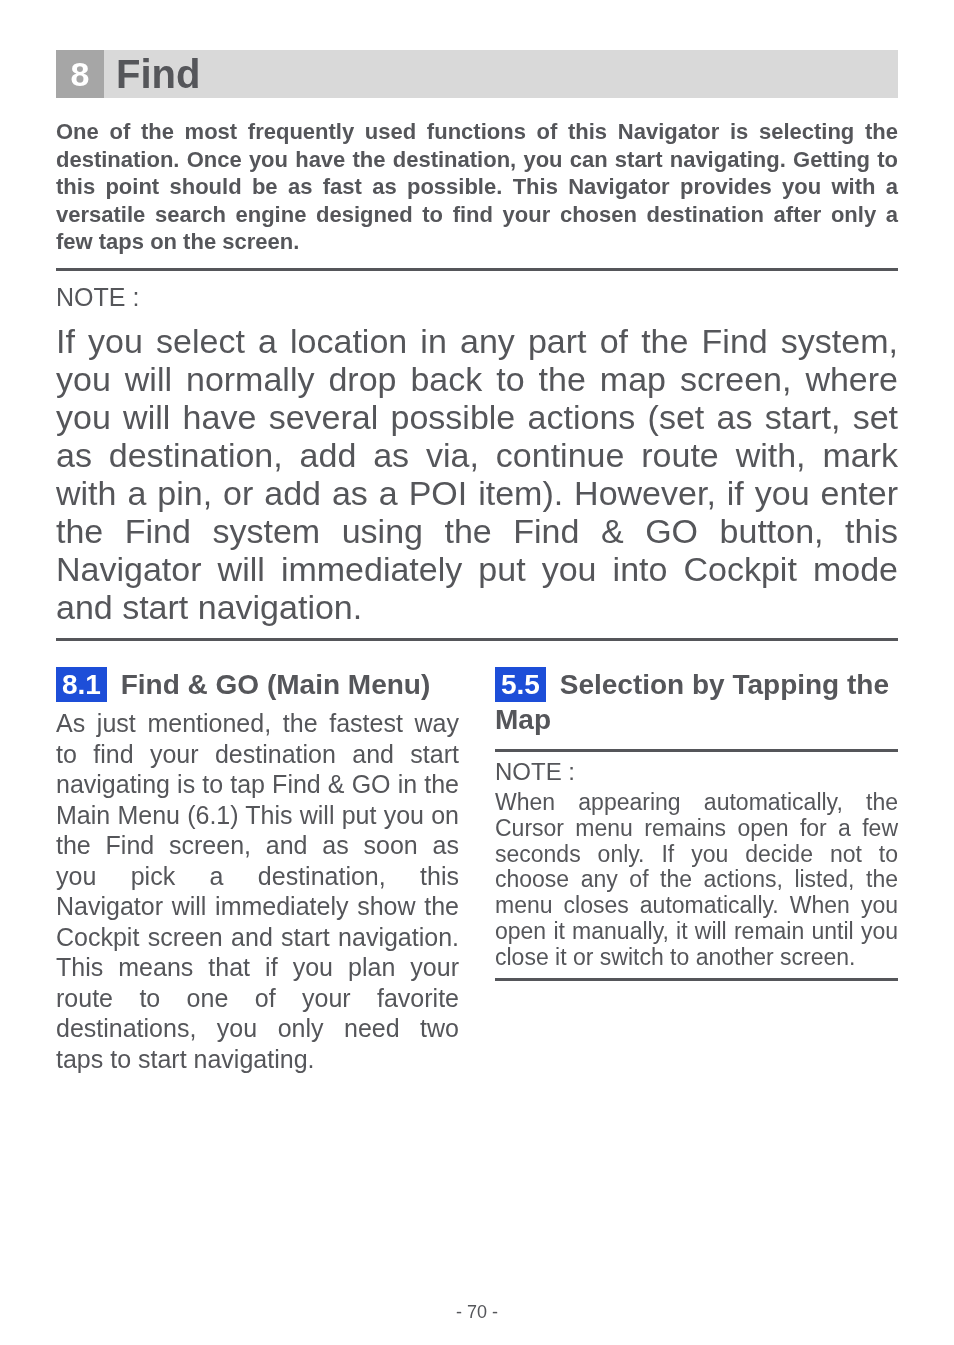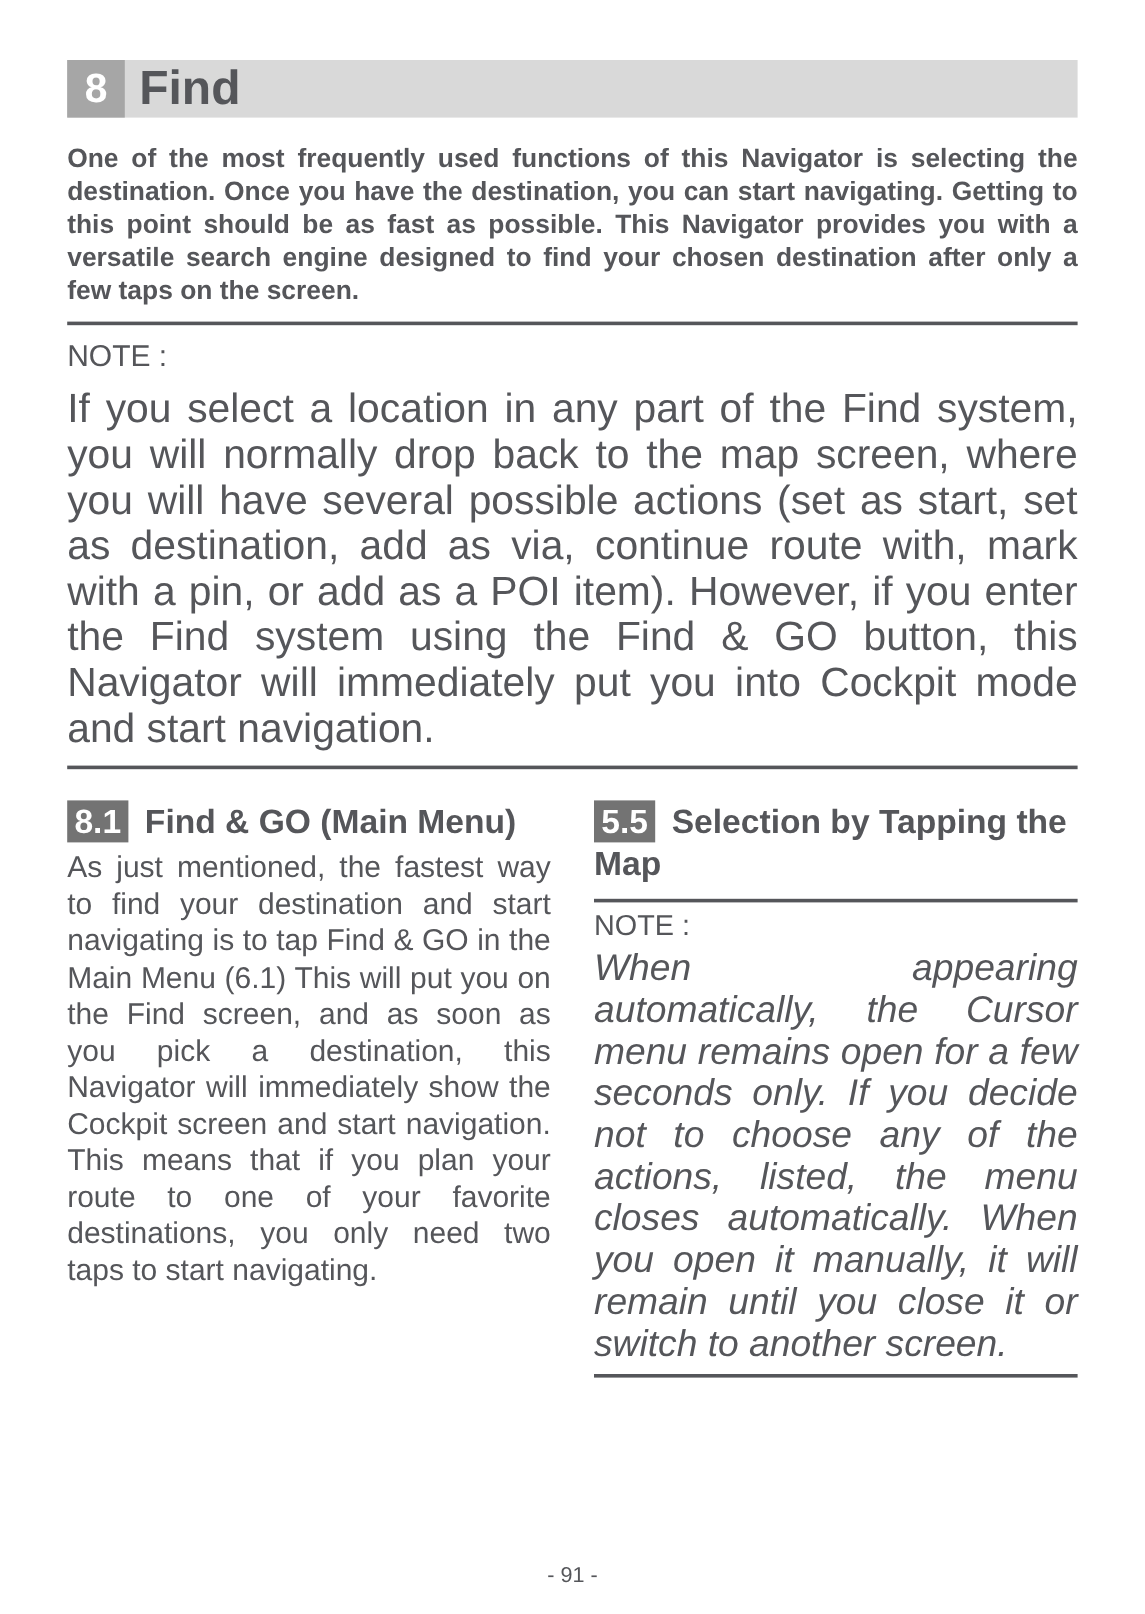--- a/index.html
+++ b/index.html
@@ -81,21 +81,21 @@
   }
 
   
   .section-heading {
     font-size: 28px;
     font-weight: bold;
     line-height: 1.25;
     margin-bottom: 6px;
   }
   .section-number-box {
-    background: #737373;
+    background: #1d4ed8;
     color: #fff;
     display: inline-block;
     padding: 0 6px;
     margin-right: 6px;
   }
 
   
   .para {
     font-size: 25px;
     line-height: 1.22;
@@ -109,24 +109,23 @@
     border-top: 3px solid #55565a;
     border-bottom: 3px solid #55565a;
     padding: 6px 0 8px 0;
     margin-top: 12px;
   }
   .col-note-label {
     font-size: 24px;
     margin-bottom: 4px;
   }
   .col-note-body {
-    font-size: 31px;
+    font-size: 23px;
     line-height: 1.12;
     text-align: justify;
-    font-style: italic;
   }
 
   
   .page-number {
     position: absolute;
     left: 0;
     right: 0;
     bottom: 22px;
     text-align: center;
     font-size: 18px;
@@ -167,14 +166,14 @@
       </div>
 
       <div class="col-note-outer">
         <div class="col-note-label">NOTE :</div>
         <div class="col-note-body">When appearing automatically, the Cursor menu remains open for a few seconds only. If you decide not to choose any of the actions, listed, the menu closes automatically. When you open it manually, it will remain until you close it or switch to another screen.</div>
       </div>
     </div>
 
   </div>
 
-  <div class="page-number">- 91 -</div>
+  <div class="page-number">- 70 -</div>
 </div>
 
 </body></html>

